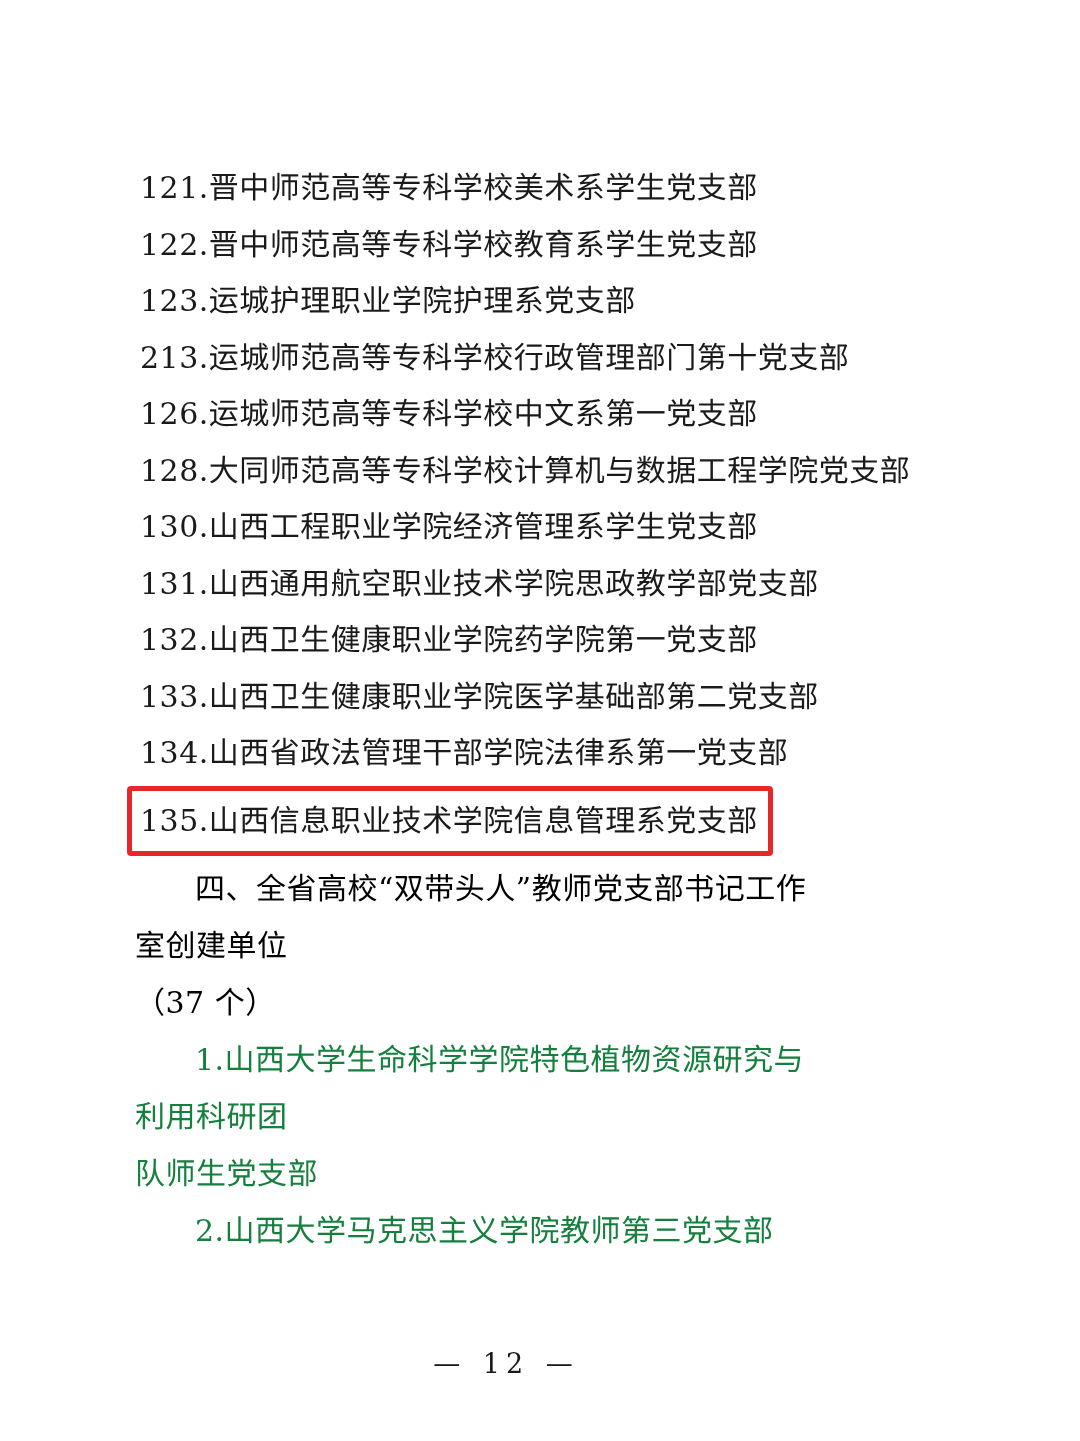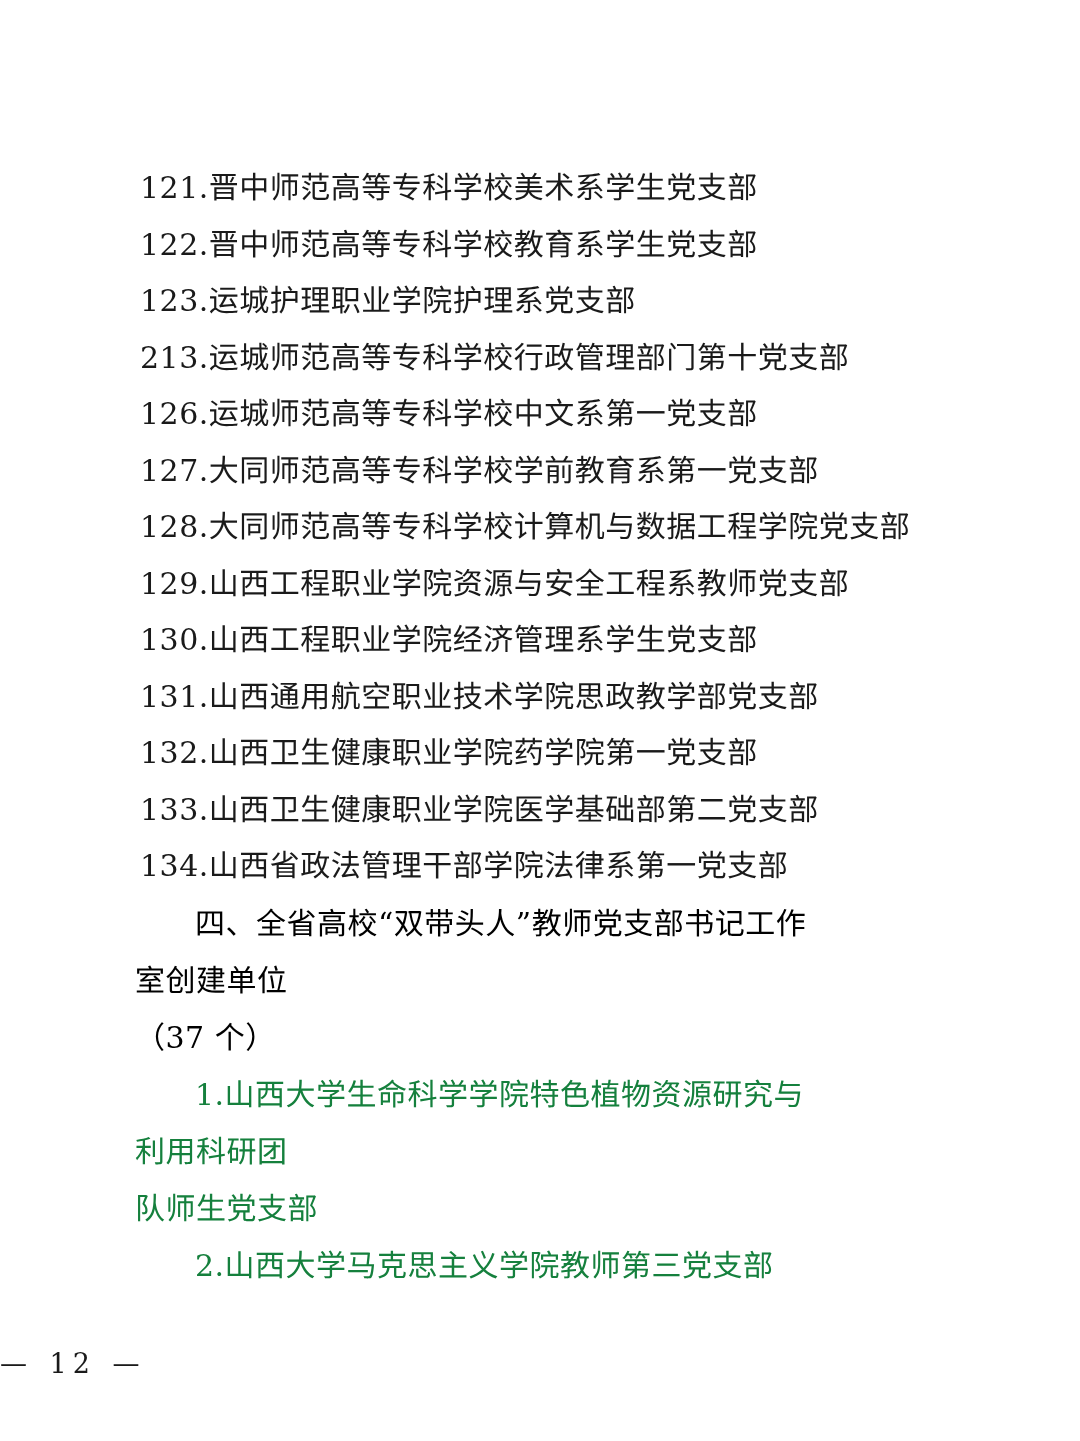--- a/index.html
+++ b/index.html
@@ -71,49 +71,53 @@
   }
   .sub-item .cont {
     text-indent: 0;
     display: block;
   }
   .page-footer {
     position: absolute;
     left: 0;
     bottom: 62px;
     width: 1012px;
+    text-align: center;
     font-size: 27px;
     letter-spacing: 6px;
     color: #1a1a1a;
     font-family: "DejaVu Serif", "Liberation Serif", serif;
     margin-top: 28px;
   }
   .page-footer .pgnum { padding: 0 2px; }
 </style>
 </head>
 <body>
 
 <div class="page">
 
   <div>
     <div class="doc-line numbered">121.晋中师范高等专科学校美术系学生党支部</div>
     <div class="doc-line numbered">122.晋中师范高等专科学校教育系学生党支部</div>
     <div class="doc-line numbered">123.运城护理职业学院护理系党支部</div>
     <div class="doc-line numbered">213.运城师范高等专科学校行政管理部门第十党支部</div>
     <div class="doc-line numbered">126.运城师范高等专科学校中文系第一党支部</div>
-    <div class="doc-line numbered">127.大同师范高等专科学校学前教育系第一党支部</div>
     <div class="doc-line numbered">128.大同师范高等专科学校计算机与数据工程学院党支部</div>
-    <div class="doc-line numbered">129.山西工程职业学院资源与安全工程系教师党支部</div>
     <div class="doc-line numbered">130.山西工程职业学院经济管理系学生党支部</div>
     <div class="doc-line numbered">131.山西通用航空职业技术学院思政教学部党支部</div>
     <div class="doc-line numbered">132.山西卫生健康职业学院药学院第一党支部</div>
     <div class="doc-line numbered">133.山西卫生健康职业学院医学基础部第二党支部</div>
     <div class="doc-line numbered">134.山西省政法管理干部学院法律系第一党支部</div>
   </div>
 
+  <div class="highlight-wrap">
+    <span class="doc-line highlight-row" style="border-color: rgb(232, 39, 43);">
+      <span>135.山西信息职业技术学院信息管理系党支部</span>
+    </span>
+  </div>
 
   <div class="section-heading">
     <span>四、全省高校“双带头人”教师党支部书记工作室创建单位</span>
     <span class="cont">（37 个）</span>
   </div>
 
   <div class="sub-item">
     <span class="first">1.山西大学生命科学学院特色植物资源研究与利用科研团</span>
     <span class="cont">队师生党支部</span>
   </div>

